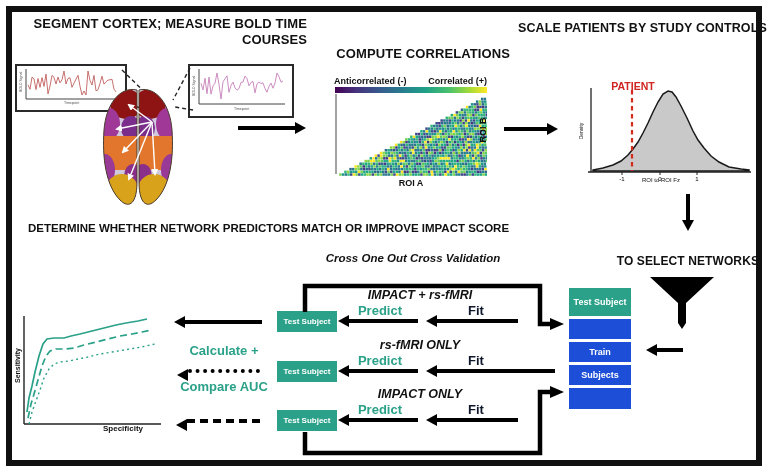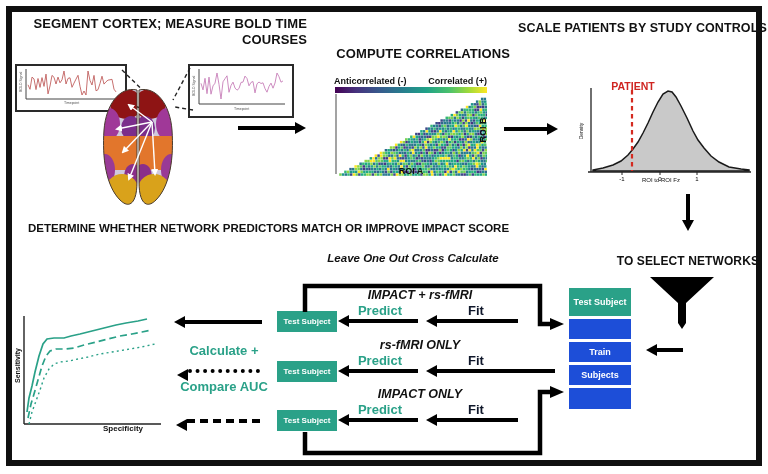--- a/index.html
+++ b/index.html
@@ -970,21 +970,21 @@
       <rect x="128.4" y="79.3" width="2.5" height="2.5" fill="#443983"></rect>
       <rect x="131.1" y="79.3" width="2.5" height="2.5" fill="#26828e"></rect>
       <rect x="133.8" y="79.3" width="2.5" height="2.5" fill="#5ec962"></rect>
       <rect x="136.5" y="79.3" width="2.5" height="2.5" fill="#3e4a89"></rect>
       <rect x="139.2" y="79.3" width="2.5" height="2.5" fill="#35b779"></rect>
       <rect x="141.9" y="79.3" width="2.5" height="2.5" fill="#22a884"></rect>
       <rect x="144.6" y="79.3" width="2.5" height="2.5" fill="#22a884"></rect>
       <rect x="147.3" y="79.3" width="2.5" height="2.5" fill="#7ad151"></rect>
       <rect x="150.0" y="79.3" width="2.5" height="2.5" fill="#22a884"></rect>
     </svg>
-  <div class="abs ax-label" style="left:335px;top:166px;width:152px;">ROI A</div>
+  <div class="abs ax-label" style="left:335px;top:178px;width:152px;">ROI A</div>
   <div class="abs ax-label vtext" style="left:468px;top:125px;width:30px;">ROI B</div>
 
   <svg id="densvg" class="abs" style="left:583px;top:80px;" width="172" height="105">
     <line x1="8" y1="8" x2="8" y2="92" stroke="#222" stroke-width="1.3"></line>
     <line x1="5" y1="92" x2="168" y2="92" stroke="#222" stroke-width="1.3"></line>
     <path id="denpath" fill="#c9c9c9" stroke="#1a1a1a" stroke-width="1.5" d="M10,90 L20,88 L30,85 L38,81 L45,75 L50,69 L55,62 L60,53 L65,43 L70,32 L75,22 L80,14 L85,11 L89,12 L93,17 L98,26 L104,38 L110,51 L115,60 L121,68 L128,76 L136,82 L146,87 L158,89 L166,90 L166,91 L10,91 Z"></path>
     <line x1="49" y1="10" x2="49" y2="91" stroke="#d42a20" stroke-width="2.2" stroke-dasharray="4.5 3.5"></line>
     <g stroke="#222" stroke-width="1">
       <line x1="39" y1="92" x2="39" y2="95"></line>
       <line x1="77" y1="92" x2="77" y2="95"></line>
@@ -1009,21 +1009,21 @@
 
   <div id="stack">
     <div class="sbox teal">Test Subject</div>
     <div class="sbox purp"></div>
     <div class="sbox purp">Train</div>
     <div class="sbox purp">Subjects</div>
     <div class="sbox purp" style="height:21px;"></div>
   </div>
 
   <div class="abs" style="left:28px;top:222px;width:496px;font-weight:bold;font-size:11.5px;white-space:nowrap;">DETERMINE WHETHER NETWORK PREDICTORS MATCH OR IMPROVE IMPACT SCORE</div>
-  <div class="abs" style="left:318px;top:252px;width:190px;text-align:center;font-weight:bold;font-style:italic;font-size:11.5px;white-space:nowrap;">Leave One Out Cross Calculate</div>
+  <div class="abs" style="left:318px;top:252px;width:190px;text-align:center;font-weight:bold;font-style:italic;font-size:11.5px;white-space:nowrap;">Cross One Out Cross Validation</div>
 
   <div class="mrow r1" style="top:288px;">
     <div class="mtitle">IMPACT + rs-fMRI</div>
     <div class="plabel">Predict</div>
     <div class="flabel">Fit</div>
     <div class="tsub rowts">Test Subject</div>
     <div class="arr l parrow"></div>
     <div class="arr l farrow"></div>
   </div>
   <div class="mrow r2" style="top:338px;">

